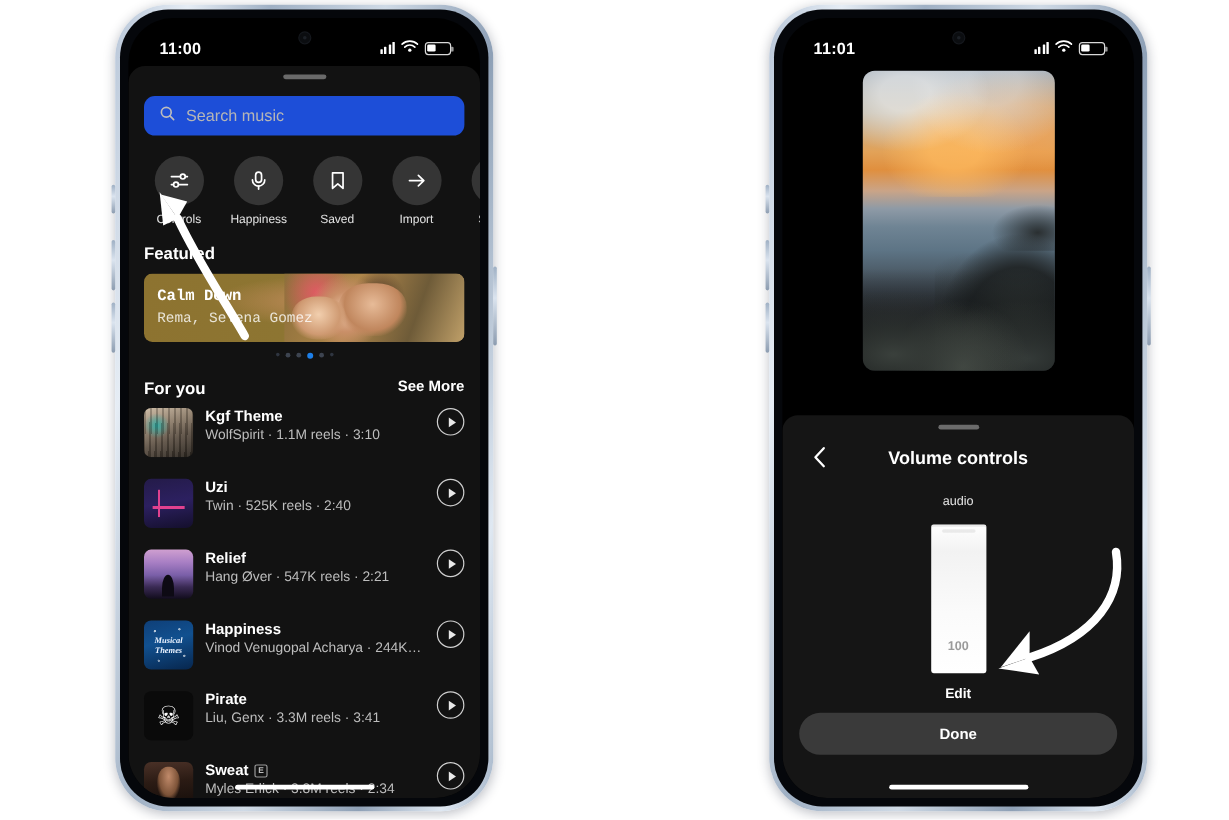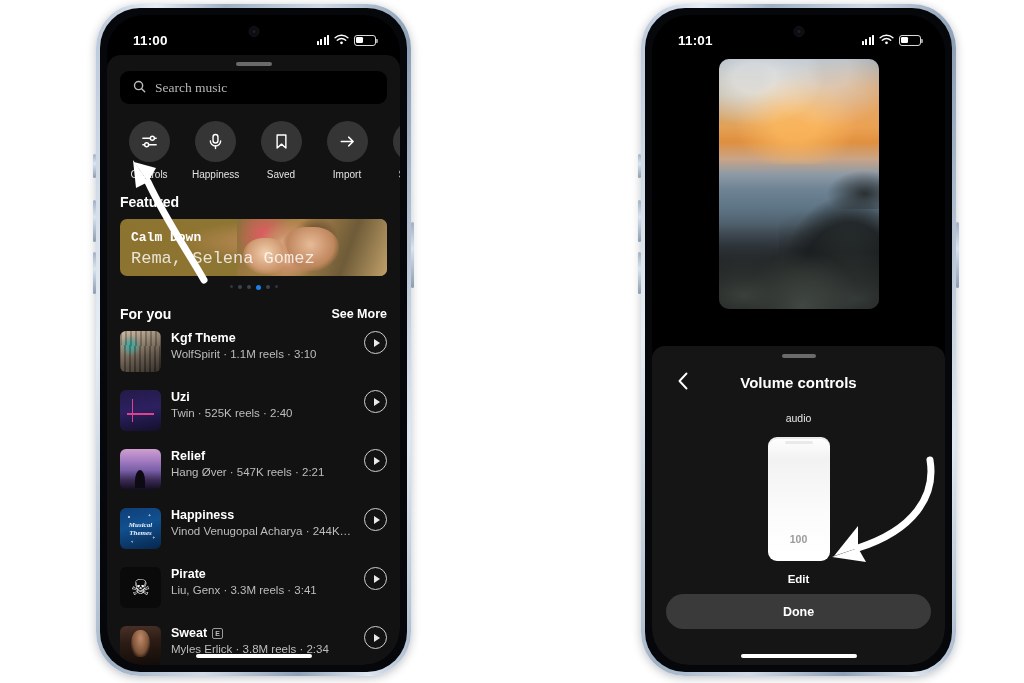--- a/index.html
+++ b/index.html
@@ -84,23 +84,23 @@
   .music-sheet {
     position: absolute; left: 0; right: 0; top: 40px; bottom: 0;
     background: #121212;
     border-top-left-radius: 14px; border-top-right-radius: 14px;
   }
   .grabber {
     width: 36px; height: 4px; border-radius: 2px;
     background: #6a6a6a; margin: 7px auto 0;
   }
   .searchbar {
-    margin: 5px 13px 0; height: 33px;
-    background: #000000; border-radius: 9px;
-    display: flex; align-items: center; gap: 9px; padding: 0 13px; font-family: Liberation Serif, serif;
+    margin: 14px 13px 0; height: 33px;
+    background: #1d4ed8; border-radius: 9px;
+    display: flex; align-items: center; gap: 9px; padding: 0 13px;
   }
   .searchbar .ph { color: #b6b6b6; font-size: 13.5px; }
   .shortcuts {
     display: flex; gap: 20px; padding: 17px 0 0 19px;
     overflow: hidden;
   }
   .shortcut { width: 46px; flex: 0 0 auto; text-align: center; }
   .shortcut .bubble {
     width: 41px; height: 41px; margin: 0 auto; border-radius: 50%;
     background: #353535; display: flex; align-items: center; justify-content: center;
@@ -129,28 +129,28 @@
     border-radius: 44% 44% 40% 40%;
     background: radial-gradient(ellipse at 50% 40%, #e7bb98 0%, #c0865d 58%, rgba(192,134,93,0) 74%);
   }
   .fc-art::after {
     content:""; position:absolute; left: 4%; top: 34%; width: 30%; height: 62%;
     border-radius: 46%;
     background: radial-gradient(ellipse at 50% 42%, #f2cfae 0%, #cf9a72 56%, rgba(207,154,114,0) 76%);
   }
   .fc-text { position: absolute; left: 11px; top: 11px; z-index: 2; font-family: Liberation Mono, monospace; }
   .fc-title { color:#fff; font-size: 13px; font-weight: 700; }
-  .fc-sub { color: rgba(255,255,255,.8); font-size: 17px; margin-top: 4px; }
+  .fc-sub { color: rgba(255,255,255,.8); font-size: 12px; margin-top: 4px; }
   .dots { display: flex; gap: 5px; justify-content: center; margin-top: 9px; }
   .dots i { width: 4px; height: 4px; border-radius: 50%; background:#3d4450; display:block; }
   .dots i.on { background:#1d7fe8; width: 5px; height: 5px; }
   .dots i.sm { width: 3px; height: 3px; background:#2f3540; }
 
   .foryou-head {
-    display:flex; align-items:center; justify-content:space-between;
+    display:flex; align-items:flex-start; justify-content:space-between;
     padding: 16px 13px 0;
     gap: 32px;
   }
   .see-more { color:#fff; font-size: 12.5px; font-weight: 700; }
 
   .track {
     display:flex; align-items:flex-start; gap: 10px;
     padding: 9px 13px;
   }
   .art { width: 41px; height: 41px; border-radius: 6px; flex: 0 0 auto; overflow: hidden; position: relative; }
@@ -274,21 +274,21 @@
   }
   .vc-title {
     text-align:center; color:#fff; font-size: 15px; font-weight: 700; line-height: 30px;
   }
   .vc-chan-label {
     margin-top: 14px; text-align:center; color:#e6e6e6;
     font-size: 10.5px; line-height: 13px;
   }
   .slider-wrap { display:flex; justify-content:center; margin-top: 12px; }
   .slider {
-    position: relative; width: 62px; height: 124px; border-radius: 9px;
+    position: relative; width: 46px; height: 124px; border-radius: 2px;
     background: linear-gradient(180deg,#ffffff 0%,#f2f2f2 18%,#fbfbfb 60%,#ffffff 100%);
     box-shadow: inset 0 2px 0 rgba(0,0,0,.08);
   }
   .slider .notch {
     position:absolute; left: 50%; transform: translateX(-50%);
     top: 4px; width: 28px; height: 3px; border-radius: 2px; background: rgba(0,0,0,.07);
   }
   .slider .val {
     position:absolute; left:0; right:0; bottom: 16px; text-align:center;
     color:#9a9a9a; font-size: 10.5px; font-weight: 700;

